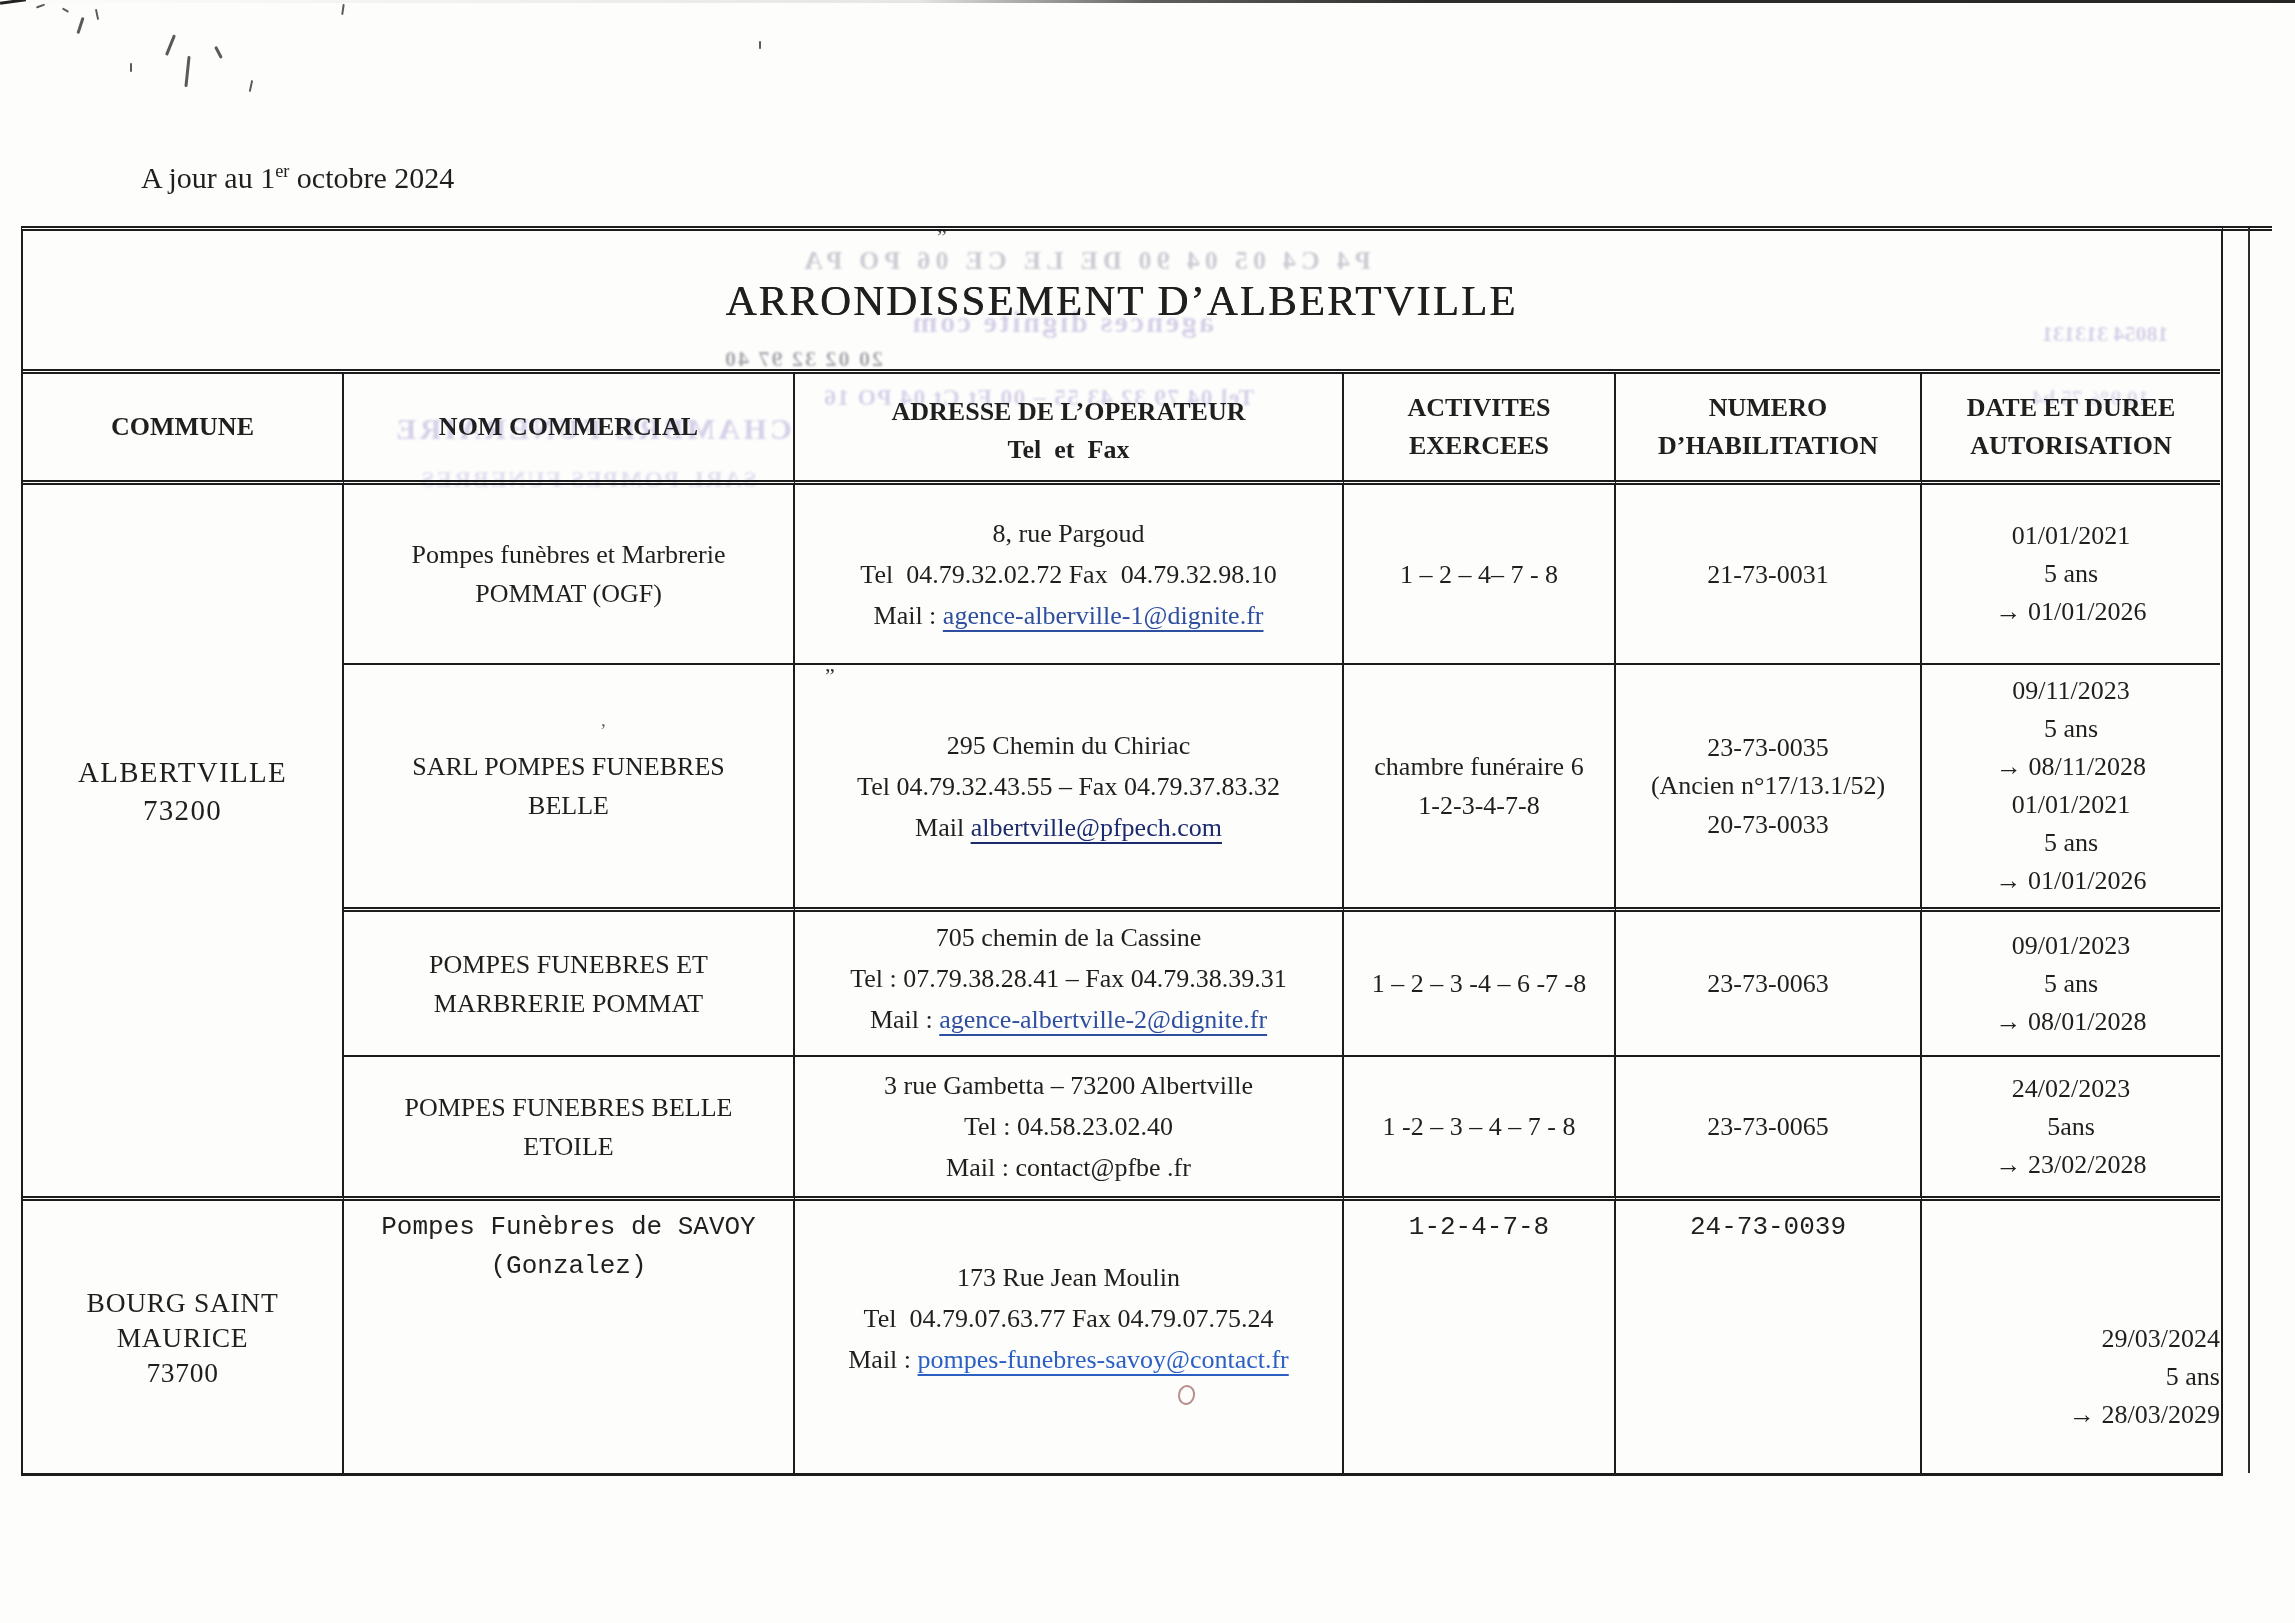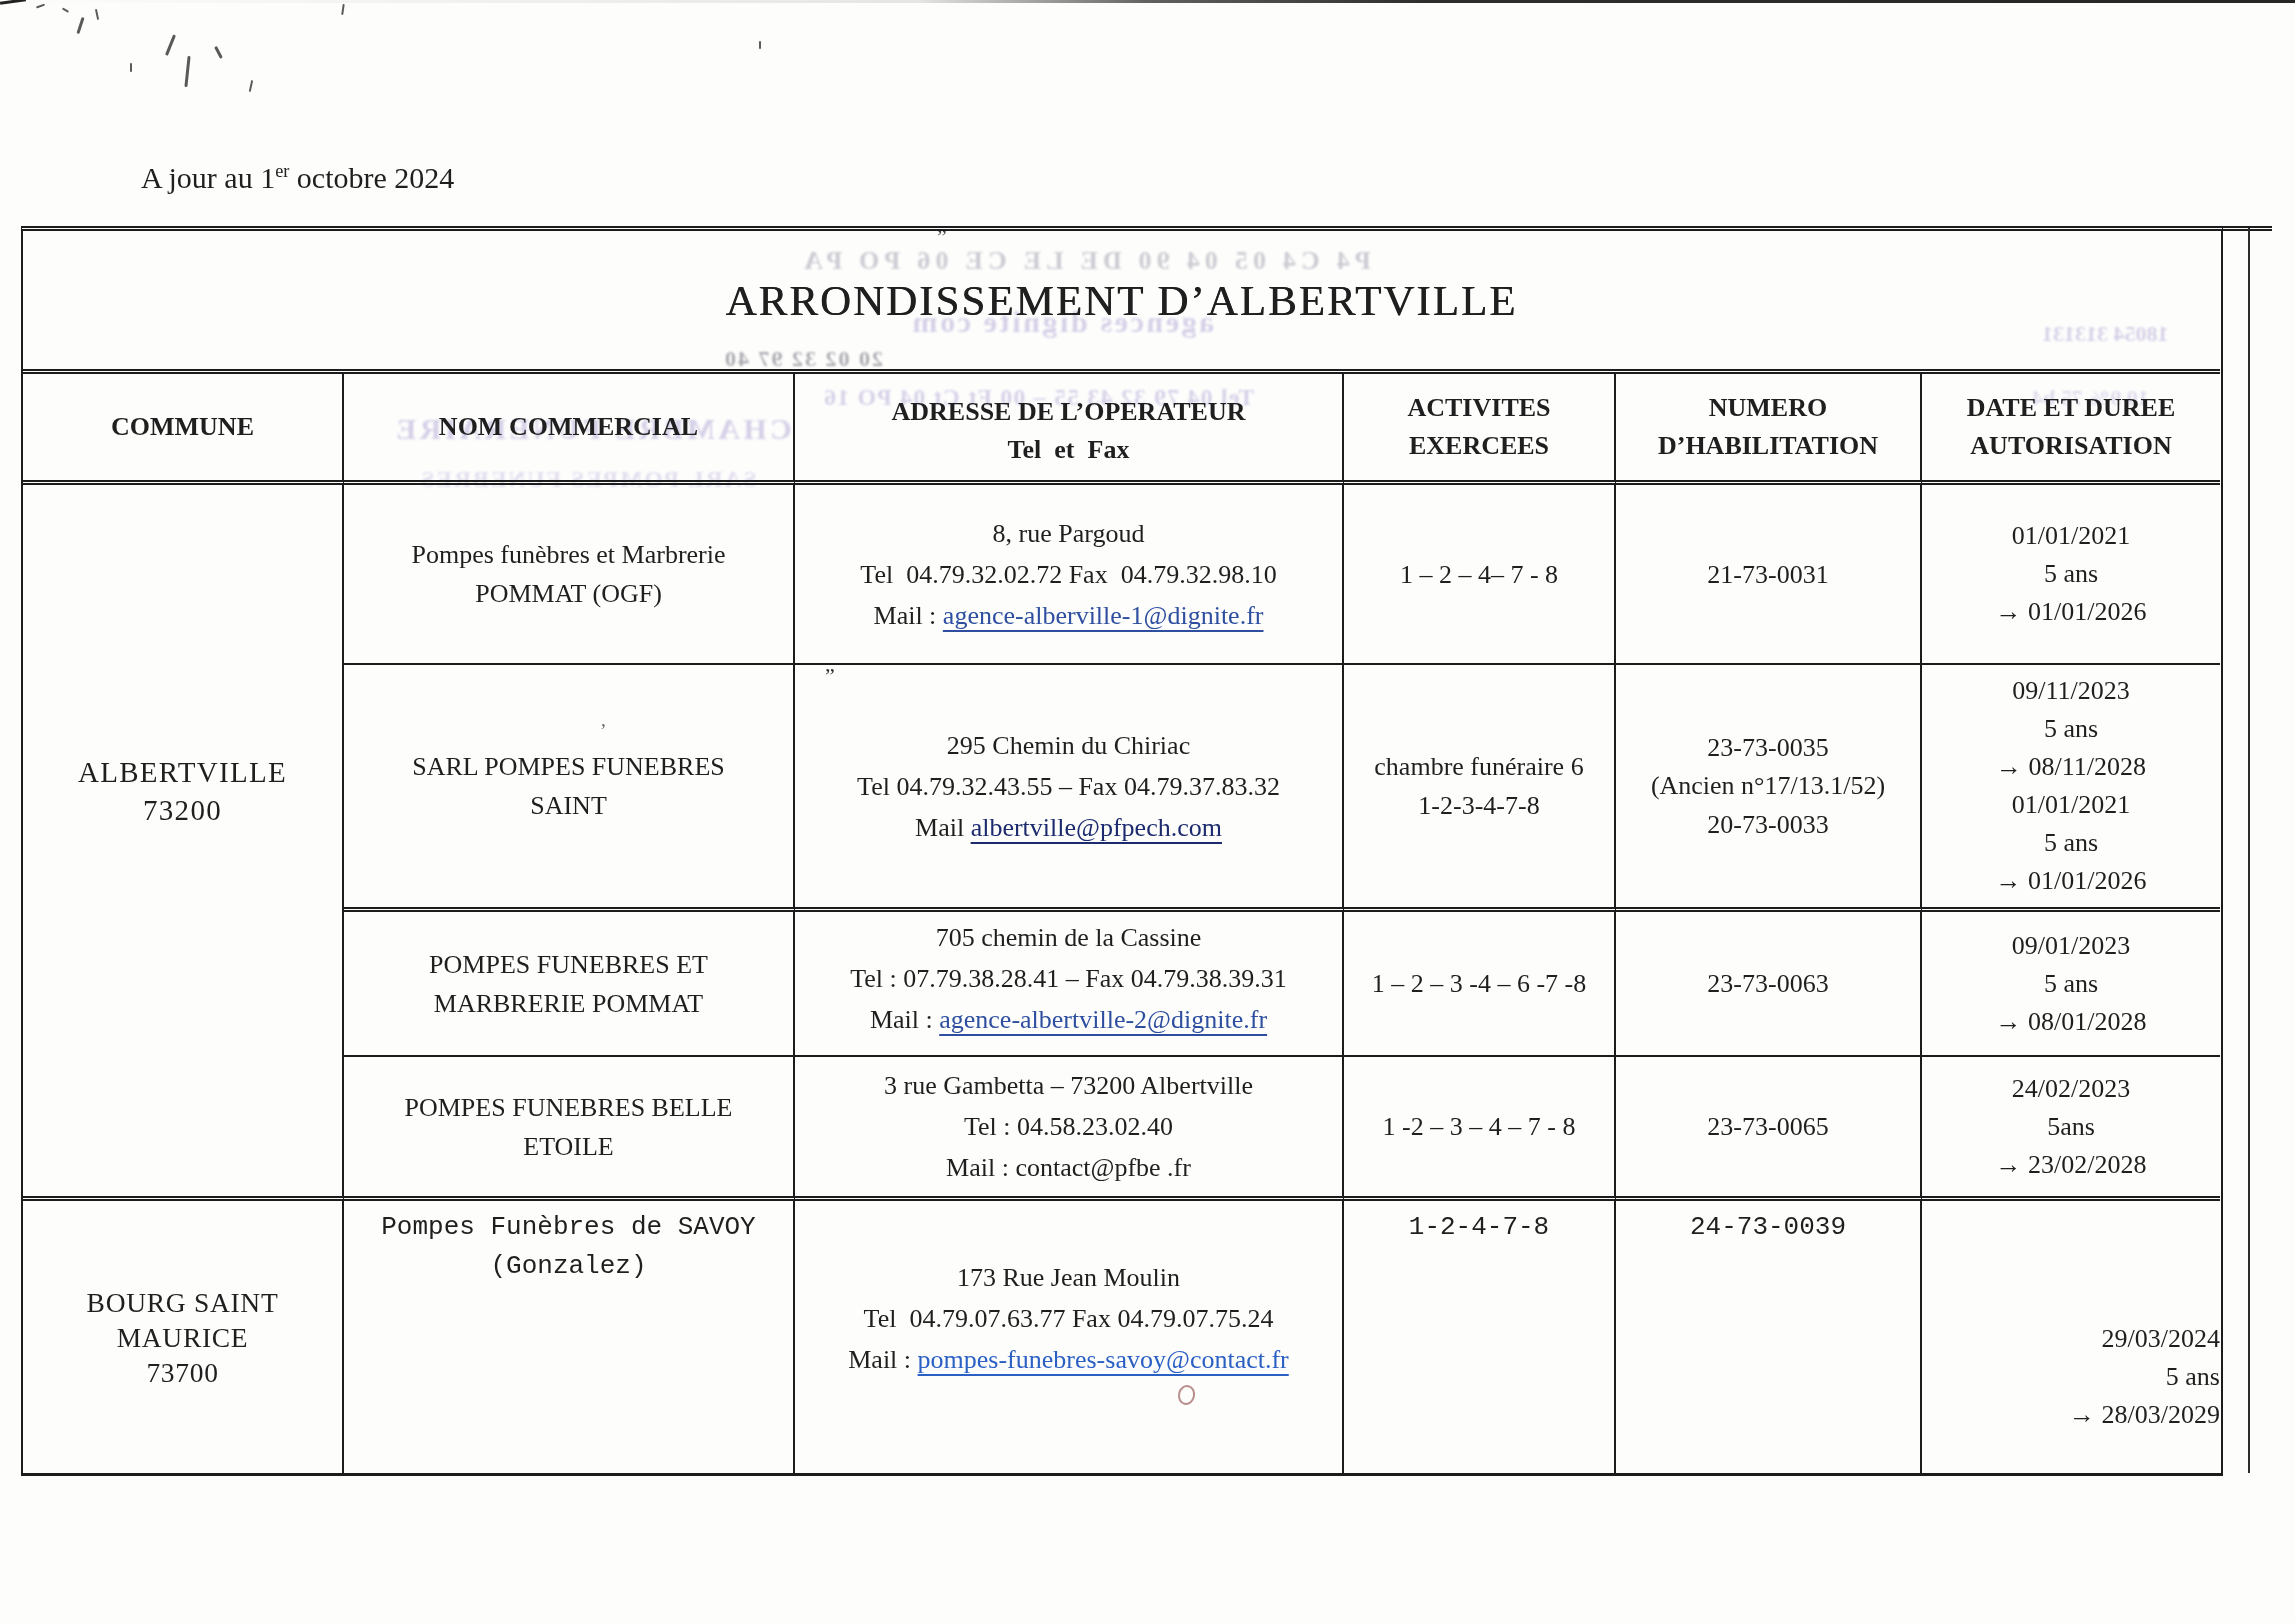--- a/index.html
+++ b/index.html
@@ -182,21 +182,21 @@
     <div class="cell gr1 gc4 br bb-thin">1 – 2 – 4– 7 - 8</div>
     <div class="cell gr1 gc5 br bb-thin">21-73-0031</div>
     <div class="cell gr1 gc6 bb-thin">
       <div class="dline">01/01/2021</div>
       <div class="dline">5 ans</div>
       <div class="dline">→ 01/01/2026</div>
     </div>
 
     <div class="cell gr2 gc2 br bb-double">
       <div class="nomline">SARL POMPES FUNEBRES</div>
-      <div class="nomline">SAINT</div>
+      <div class="nomline">BELLE</div>
     </div>
     <div class="cell gr2 gc3 br bb-double">
       <div class="addr-line">295 Chemin du Chiriac</div>
       <div class="addr-line">Tel 04.79.32.43.55 – Fax 04.79.37.83.32</div>
       <div class="addr-line"><span>Mail </span><a class="mail link-navy">albertville@pfpech.com</a></div>
     </div>
     <div class="cell gr2 gc4 br bb-double split">
       <div>chambre funéraire 6</div>
       <div>1-2-3-4-7-8</div>
     </div>

